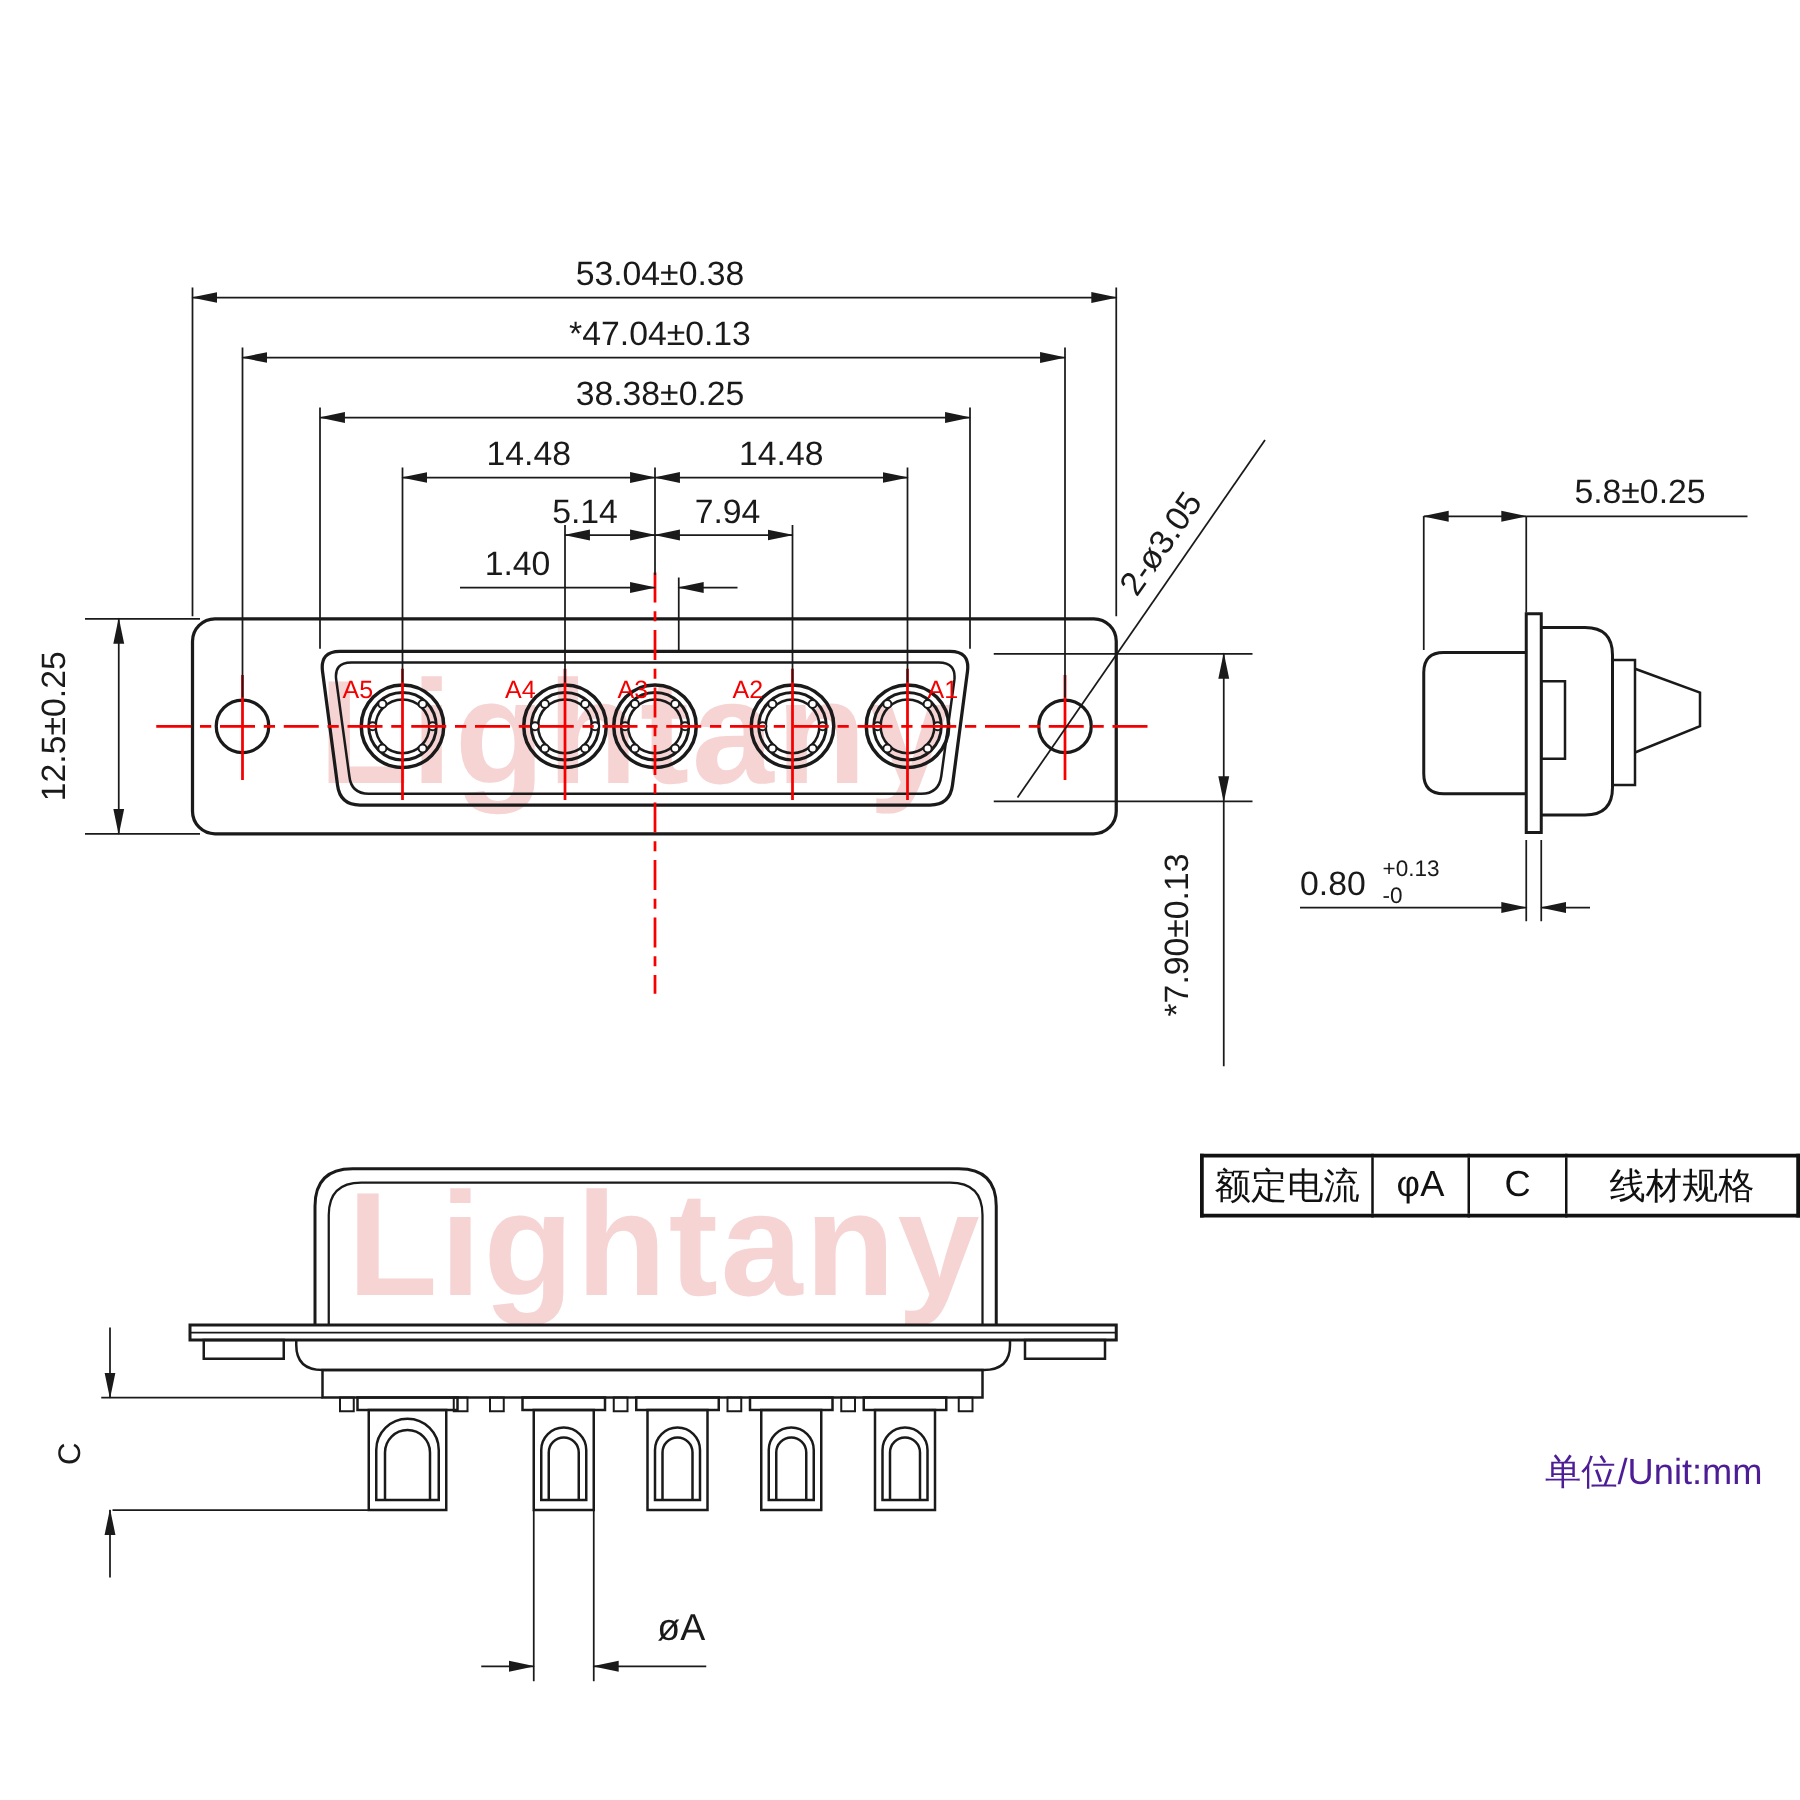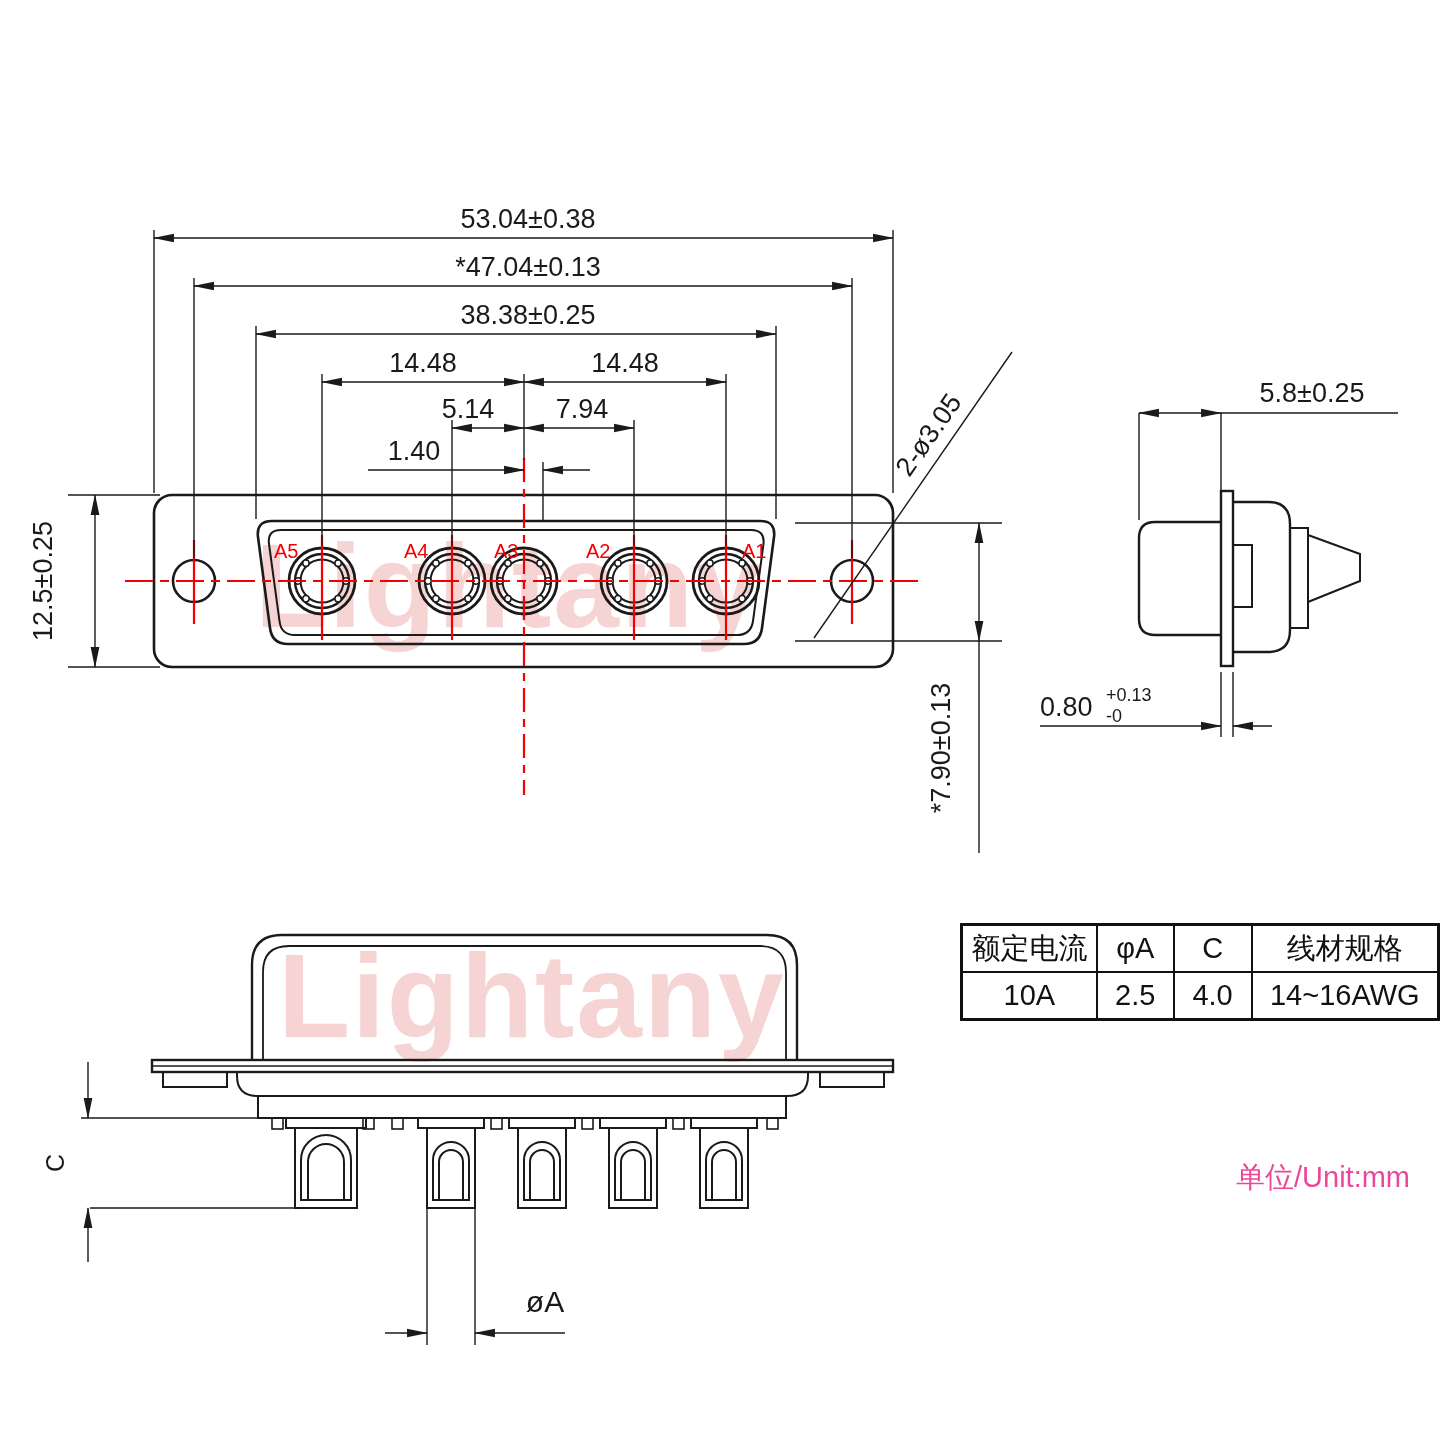--- a/index.html
+++ b/index.html
@@ -16,21 +16,21 @@
   .rl{font-size:20px;fill:#f40000;text-anchor:start;}
   .big{font-size:30px;text-anchor:middle;}
   
   .spec{position:absolute;left:922px;top:923px;border-collapse:collapse;table-layout:fixed;
         background:transparent;margin-left:38px;}
   .spec td{border:2px solid #111;text-align:center;vertical-align:middle;
            font-size:29px;color:#111;height:45px;padding:0 2px;
            font-family:"Liberation Sans","DejaVu Sans",sans-serif;}
   .spec{border:3px solid #111;}
   .unit-note{position:absolute;left:1060px;top:1158px;width:350px;text-align:right;
-             font-size:29px;color:#ec4899;font-family:"Liberation Sans","DejaVu Sans",sans-serif;}
+             font-size:29px;color:#4c1d95;font-family:"Liberation Sans","DejaVu Sans",sans-serif;}
 </style>
 </head>
 <body>
 
 <div class="stage">
 
   <div class="wm wm-front">Lightany</div>
   <div class="wm wm-bottom">Lightany</div>
 
   <svg width="1440" height="1440" viewBox="0 0 1440 1440" style="position:absolute;left:0;top:0;">
@@ -232,23 +232,17 @@
         <col style="width:79px">
         <col style="width:188px">
       </colgroup>
     <tbody>
         <tr>
       <td>额定电流</td>
       <td>φA</td>
       <td>C</td>
       <td>线材规格</td>
     </tr>
-    <tr>
-      <td>10A</td>
-      <td>2.5</td>
-      <td>4.0</td>
-      <td>14~16AWG</td>
-    </tr>
   </tbody>
     </table>
 
   <div class="unit-note">单位/Unit:mm</div>
 </div>
 
 </body></html>

